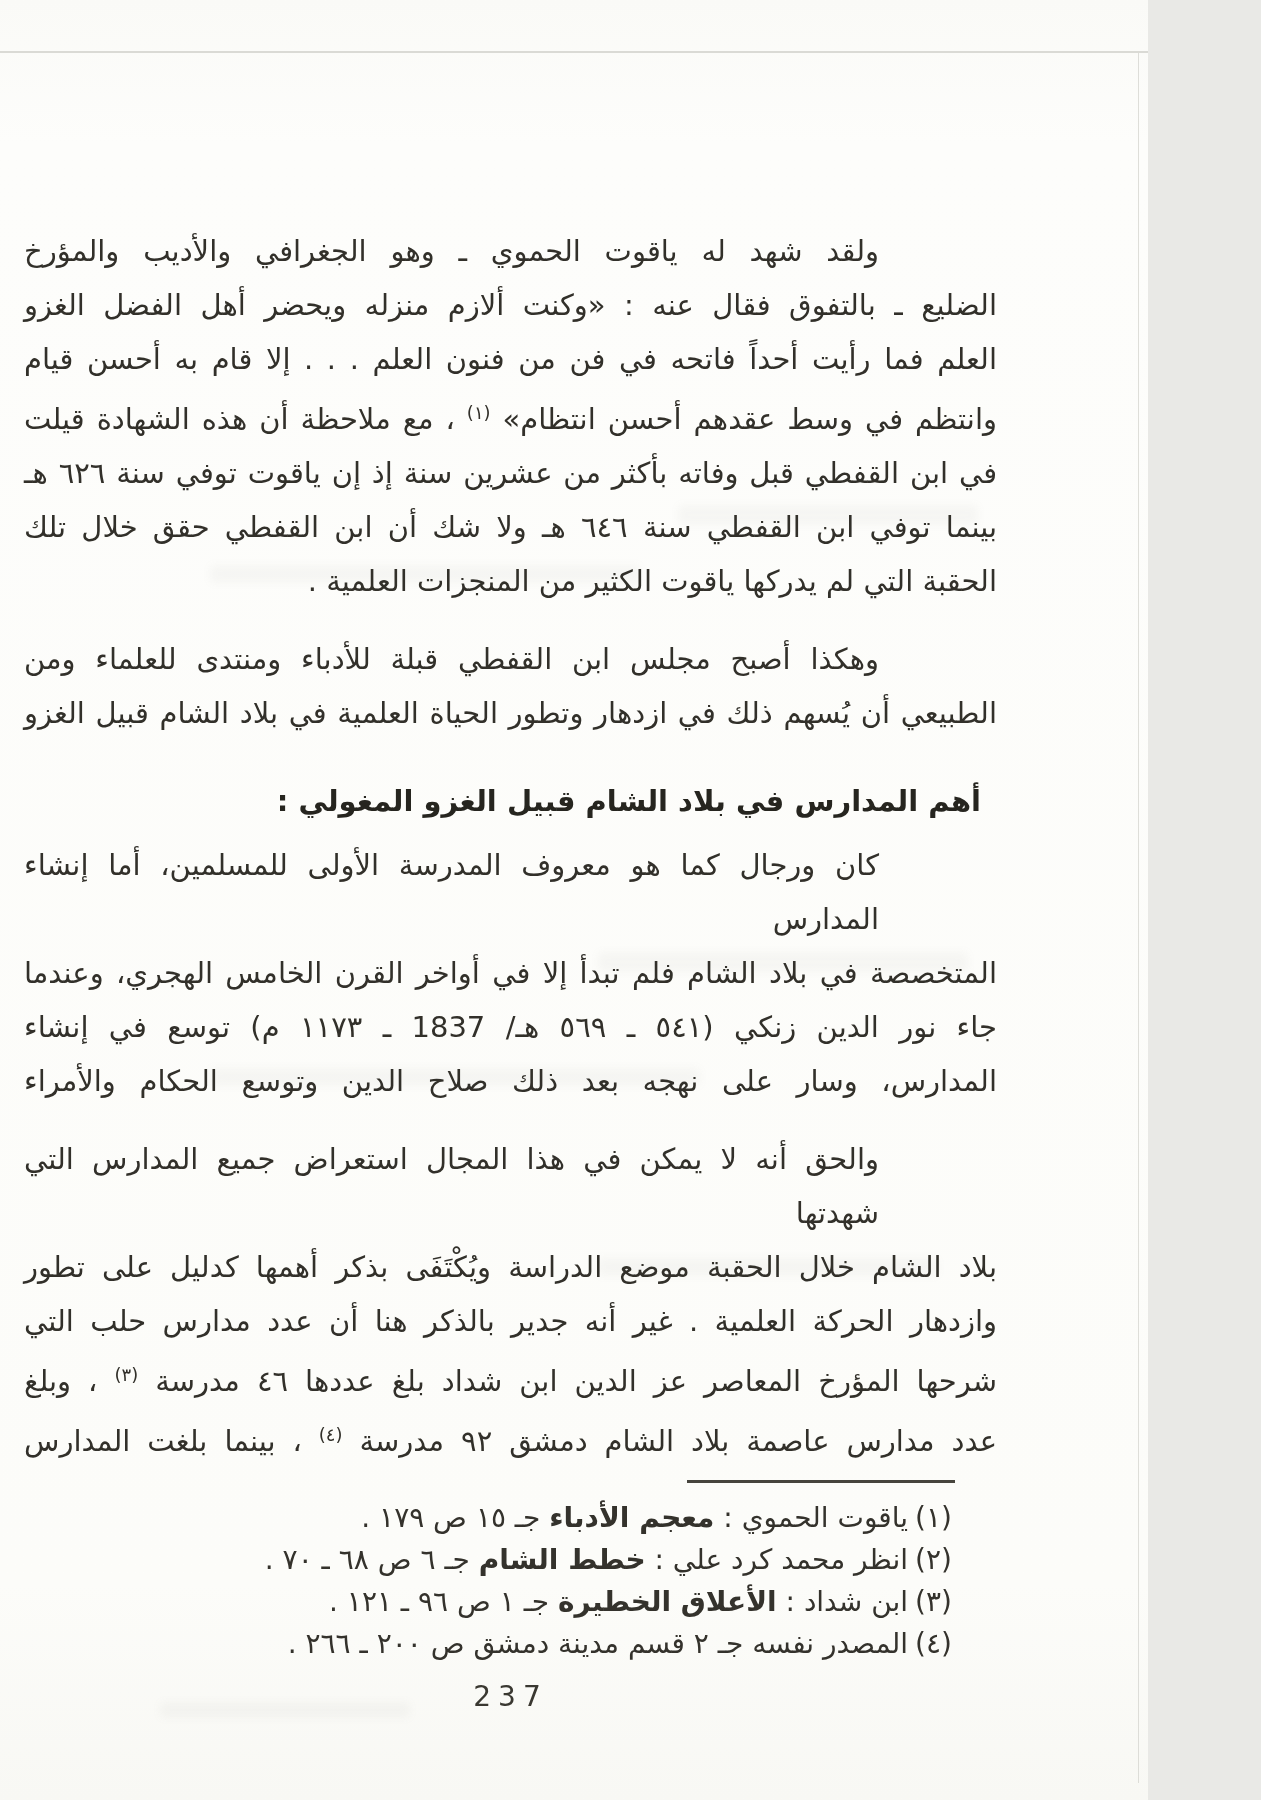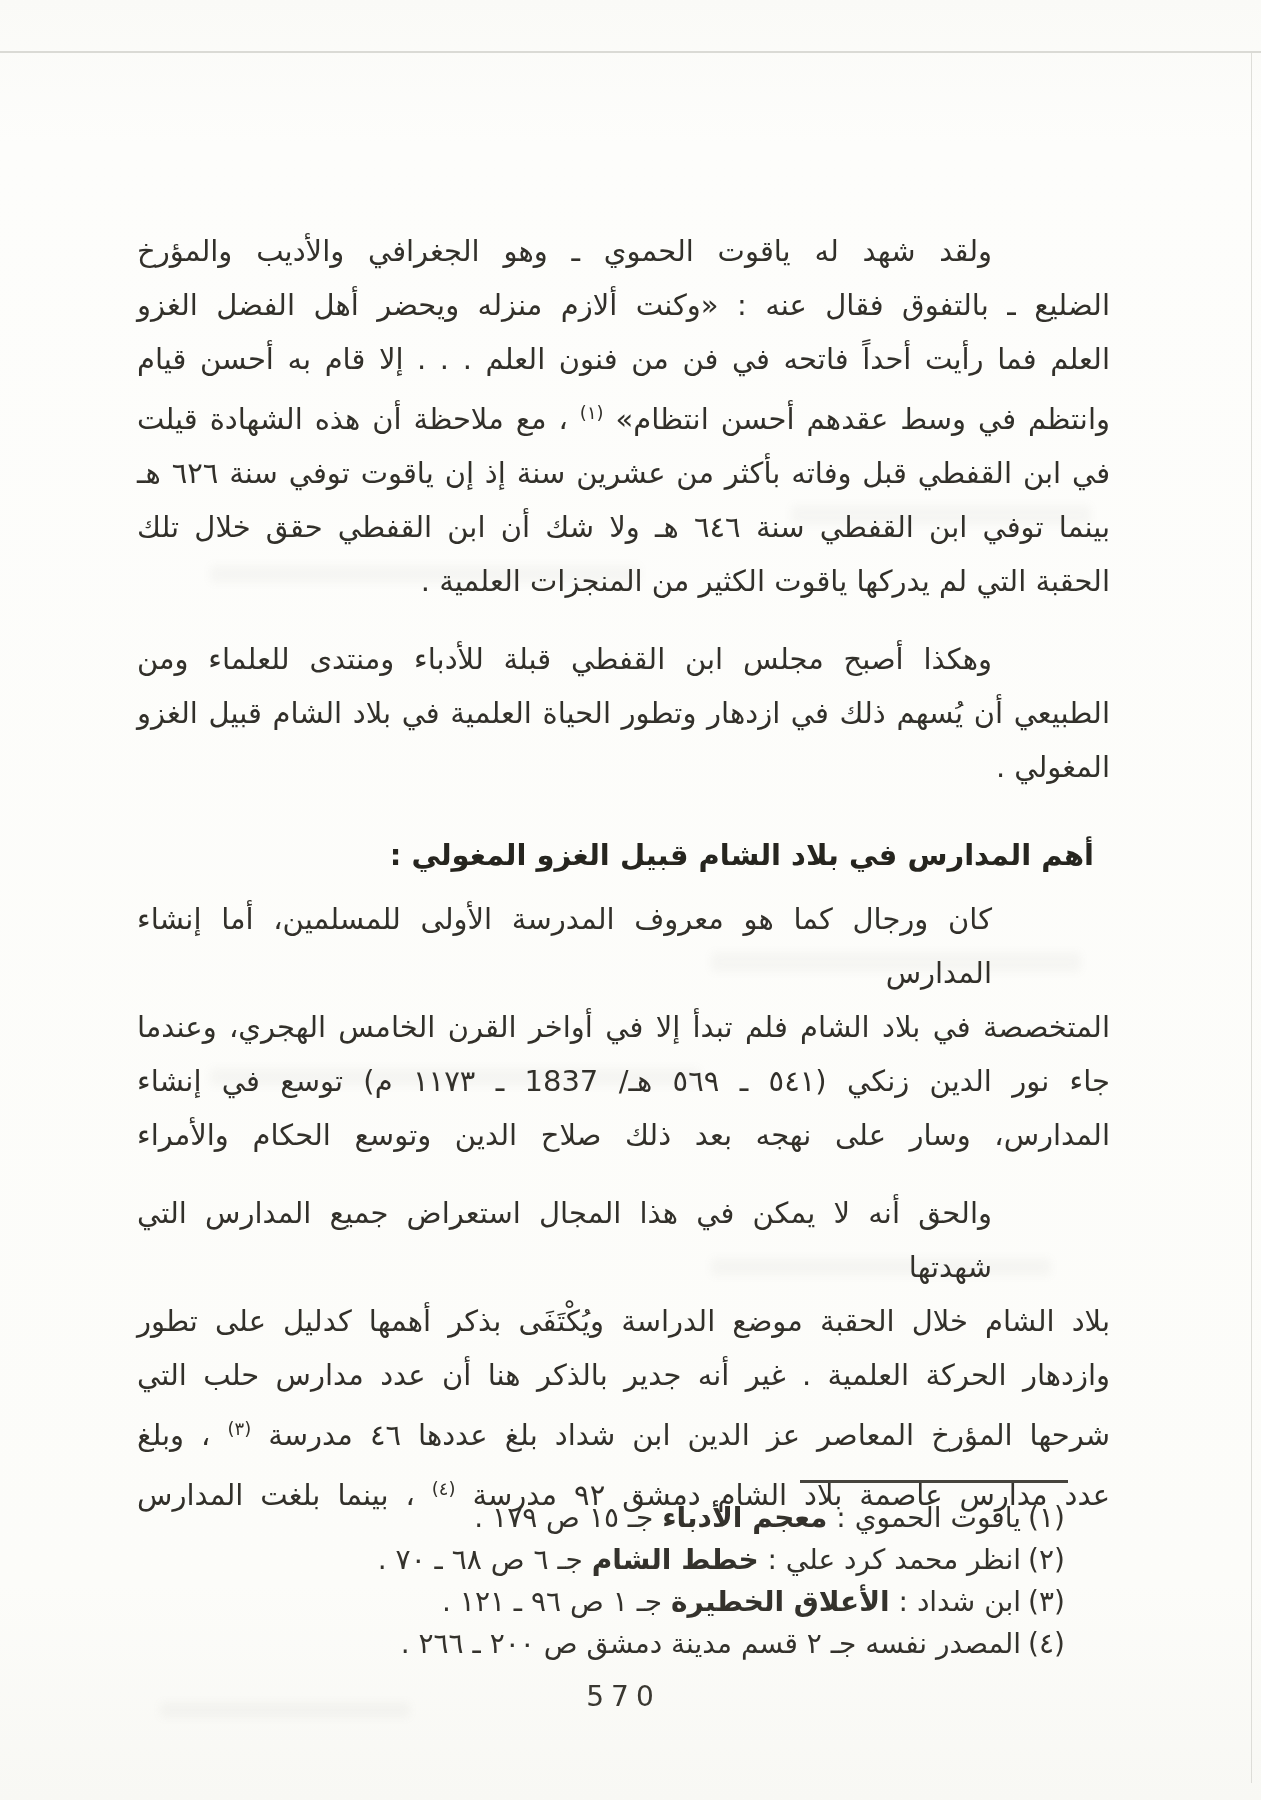--- a/index.html
+++ b/index.html
@@ -2,21 +2,21 @@
 <html lang="ar"><head>
 <meta charset="utf-8">
 <style>
   html, body { margin: 0; padding: 0; }
   body {
     width: 1261px; height: 1800px;
     background: #e9e9e6;
     font-family: "DejaVu Sans", sans-serif;
   }
   .page {
-    position: relative; width: 1261px; height: 1800px;
+    position: relative; width: 1148px; height: 1800px;
     background: linear-gradient(180deg, #fafaf7 0%, #fdfdfb 8%, #fcfcf9 88%, #f8f8f4 100%);
     overflow: hidden;
   }
   .scan-top-line {
     position: absolute; top: 51px; left: 0; width: 100%; height: 2px;
     background: #c7c7c2; opacity: .65;
   }
   .scan-right-line {
     position: absolute; top: 53px; right: 9px; width: 1px; height: 1730px;
     background: #d6d6d1; opacity: .8;
@@ -95,21 +95,20 @@
       <span class="line">العلم فما رأيت أحداً فاتحه في فن من فنون العلم . . . إلا قام به أحسن قيام</span>
       <span class="line"><span>وانتظم في وسط عقدهم أحسن انتظام» </span><span class="fn-ref">(١)</span><span> ، مع ملاحظة أن هذه الشهادة قيلت</span></span>
       <span class="line">في ابن القفطي قبل وفاته بأكثر من عشرين سنة إذ إن ياقوت توفي سنة ٦٢٦ هـ</span>
       <span class="line">بينما توفي ابن القفطي سنة ٦٤٦ هـ ولا شك أن ابن القفطي حقق خلال تلك</span>
       <span class="line last">الحقبة التي لم يدركها ياقوت الكثير من المنجزات العلمية .</span>
     </div>
 
     <div class="para">
       <span class="line indent">وهكذا أصبح مجلس ابن القفطي قبلة للأدباء ومنتدى للعلماء ومن</span>
       <span class="line">الطبيعي أن يُسهم ذلك في ازدهار وتطور الحياة العلمية في بلاد الشام قبيل الغزو</span>
-      <span class="line last">المغولي .</span>
     </div>
 
     <h2 class="heading">أهم المدارس في بلاد الشام قبيل الغزو المغولي :</h2>
 
     <div class="para" style="margin-top:0;">
       <span class="line indent">كان ورجال كما هو معروف المدرسة الأولى للمسلمين، أما إنشاء المدارس</span>
       <span class="line">المتخصصة في بلاد الشام فلم تبدأ إلا في أواخر القرن الخامس الهجري، وعندما</span>
       <span class="line">جاء نور الدين زنكي (٥٤١ ـ ٥٦٩ هـ/ 1837 ـ ١١٧٣ م) توسع في إنشاء</span>
       <span class="line">المدارس، وسار على نهجه بعد ذلك صلاح الدين وتوسع الحكام والأمراء</span>
     </div>
@@ -126,15 +125,15 @@
 
   <div class="fn-sep"></div>
 
   <section class="footnotes">
     <div class="fn"><span class="fn-num">(١)</span><span>ياقوت الحموي : </span><span class="book">معجم الأدباء</span><span> جـ ١٥ ص ١٧٩ .</span></div>
     <div class="fn"><span class="fn-num">(٢)</span><span>انظر محمد كرد علي : </span><span class="book">خطط الشام</span><span> جـ ٦ ص ٦٨ ـ ٧٠ .</span></div>
     <div class="fn"><span class="fn-num">(٣)</span><span>ابن شداد : </span><span class="book">الأعلاق الخطيرة</span><span> جـ ١ ص ٩٦ ـ ١٢١ .</span></div>
     <div class="fn"><span class="fn-num">(٤)</span><span>المصدر نفسه جـ ٢ قسم مدينة دمشق ص ٢٠٠ ـ ٢٦٦ .</span><span class="book"></span><span></span></div>
   </section>
 
-  <div class="page-number">570</div>
+  <div class="page-number">237</div>
 
 </div>
 
 </body></html>

